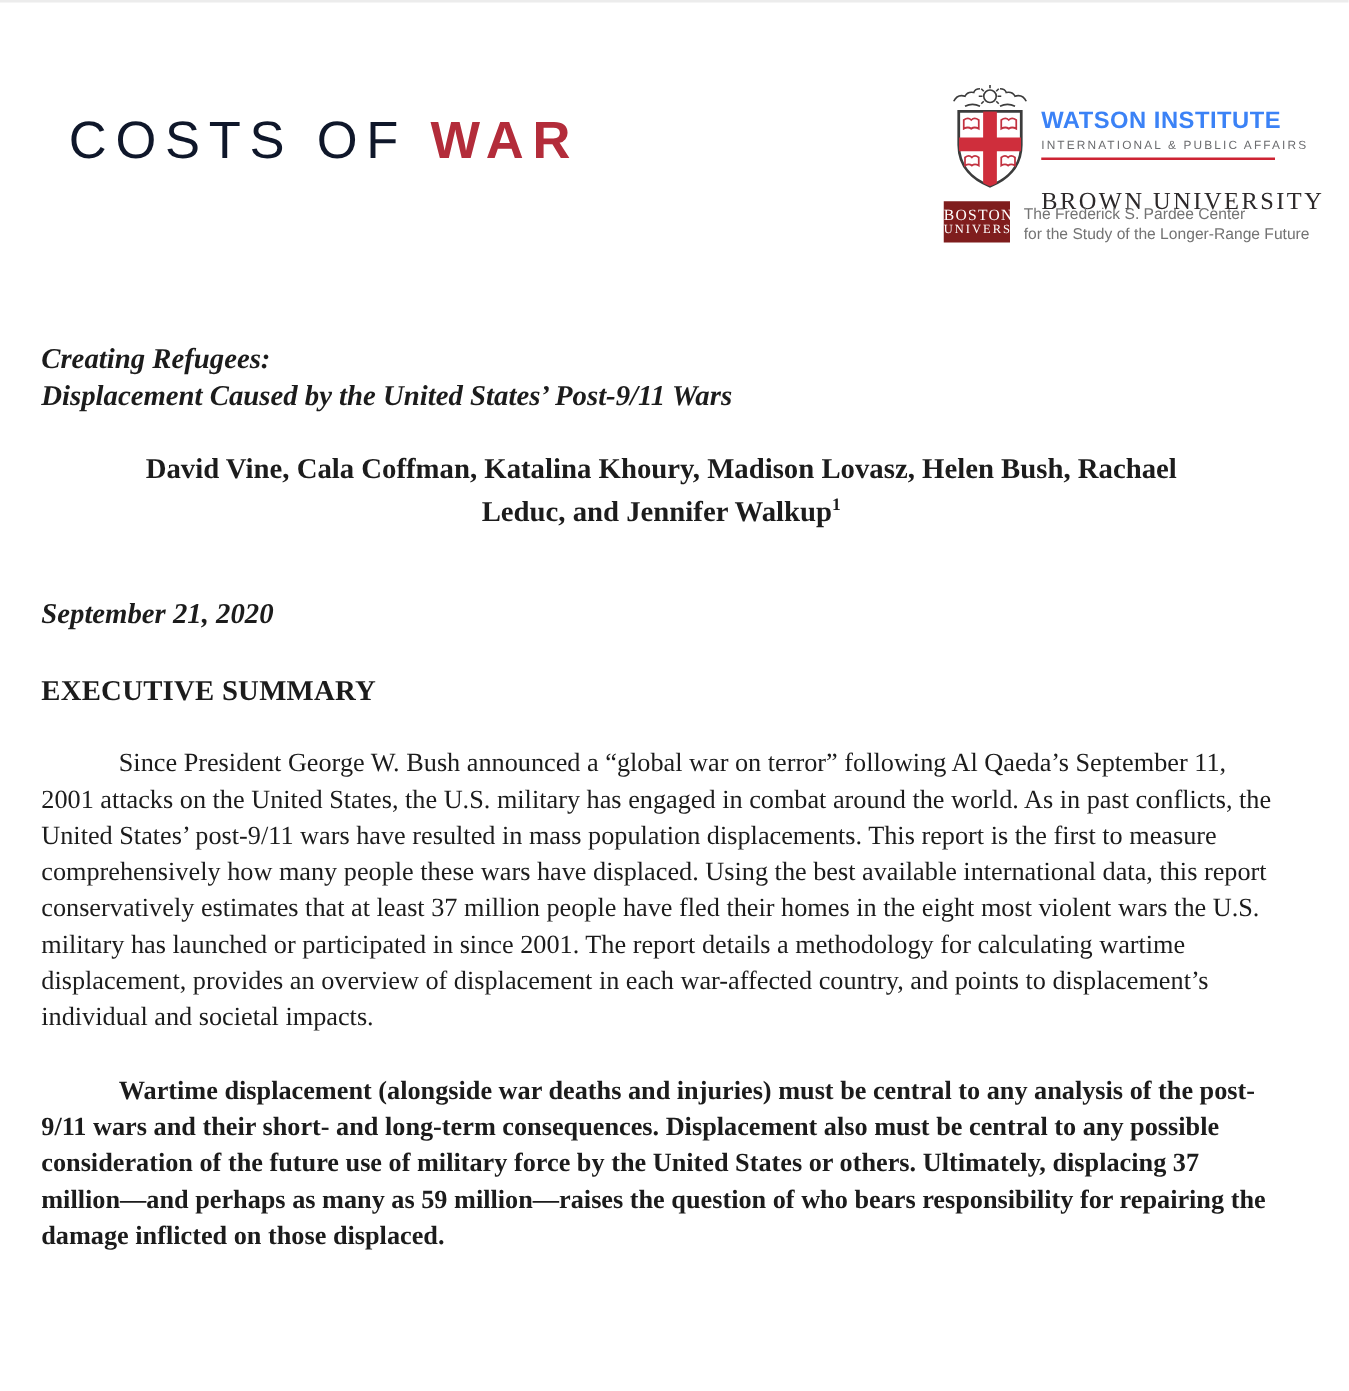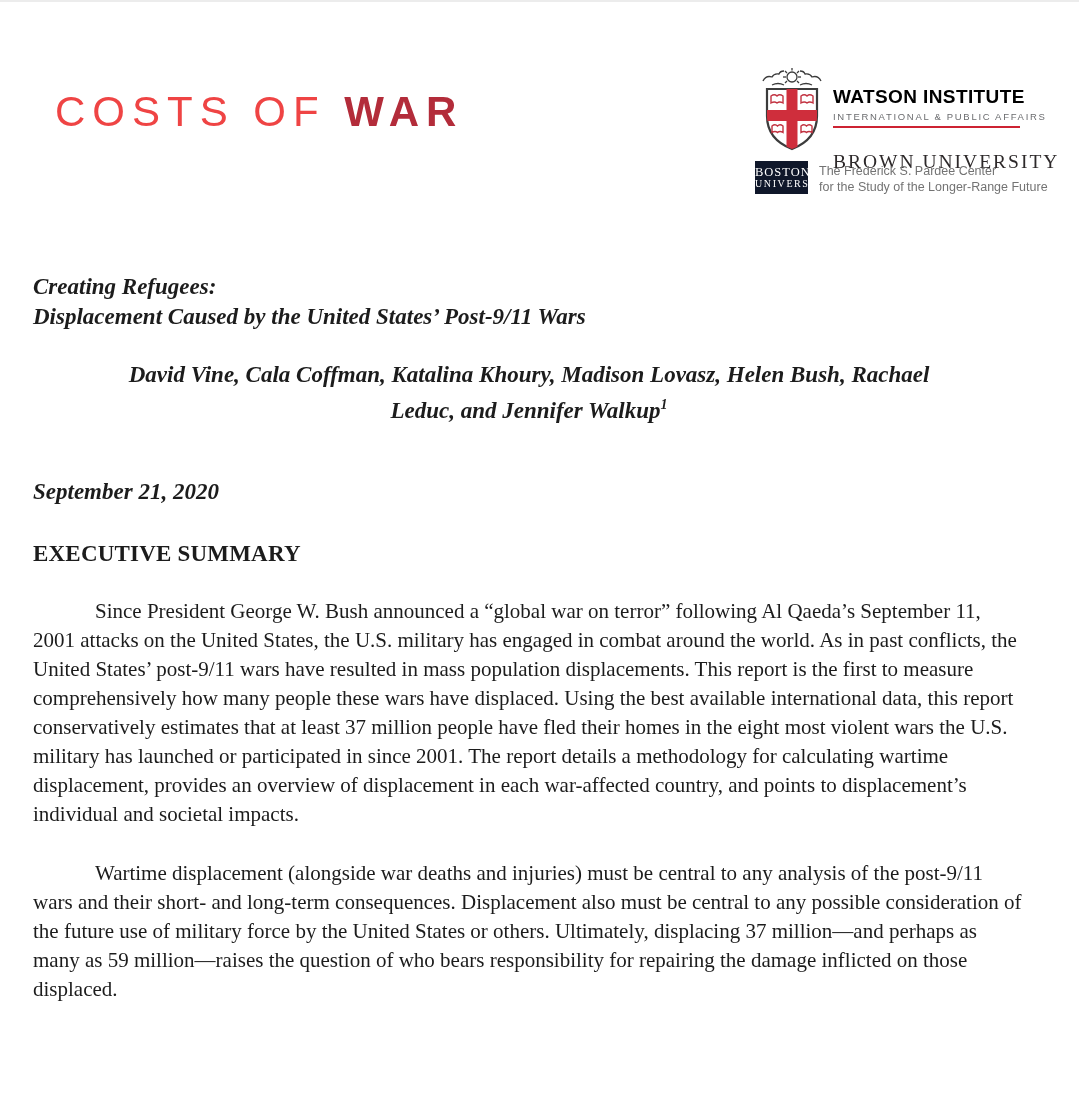--- a/index.html
+++ b/index.html
@@ -19,38 +19,38 @@
   .cow-logo {
     position: absolute;
     left: 55px;
     top: 86px;
     font-family: "Liberation Sans", sans-serif;
     font-size: 42px;
     letter-spacing: 7px;
     white-space: nowrap;
     color: #a23a47;
   }
-  .cow-logo .cow-light { font-weight: 400; color: #ef4444; }
+  .cow-logo .cow-light { font-weight: 400; color: #0f172a; }
   .cow-logo .cow-bold  { font-weight: 600; color: #b32c3a; }
 
   
   .watson-block {
     position: absolute;
     left: 760px;
     top: 66px;
     display: flex;
     align-items: flex-start;
     gap: 9px;
   }
   .watson-text { padding-top: 18px; }
   .watson-name {
     font-family: "Liberation Sans", sans-serif;
     font-size: 19px;
     font-weight: 700;
-    color: #000000;
+    color: #3b82f6;
     letter-spacing: 0.4px;
     white-space: nowrap;
   }
   .watson-sub {
     font-family: "Liberation Sans", sans-serif;
     font-size: 9.5px;
     color: #6b6c6f;
     letter-spacing: 1.7px;
     margin-top: 3px;
     white-space: nowrap;
@@ -75,21 +75,21 @@
     position: absolute;
     left: 755px;
     top: 159px;
     display: flex;
     align-items: flex-start;
     gap: 11px;
   }
   .bu-box {
     width: 53px;
     height: 33px;
-    background: #0f172a;
+    background: #7f1d1d;
     color: #ffffff;
     font-family: "Liberation Serif", serif;
     text-align: center;
     padding-top: 4px;
   }
   .bu-box .bu-line1 { font-size: 12.5px; letter-spacing: 1px; line-height: 14px; }
   .bu-box .bu-line2 { font-size: 10px; letter-spacing: 1.6px; line-height: 9px; }
   .pardee-text {
     font-family: "Liberation Sans", sans-serif;
     font-size: 12.5px;
@@ -110,21 +110,20 @@
   .doc-title {
     text-align: left;
     font-weight: 700;
     font-style: italic;
     font-size: 23px;
     line-height: 30px;
   }
   .doc-authors {
     text-align: center;
     font-weight: 700;
-    font-style: italic;
     font-size: 23px;
     line-height: 30px;
     margin-top: 28px;
   }
   .doc-authors sup { font-size: 14px; }
   .doc-date {
     text-align: left;
     font-weight: 700;
     font-style: italic;
     font-size: 23px;
@@ -136,21 +135,21 @@
     margin-top: 36px;
     letter-spacing: 0.2px;
   }
   .body-para {
     font-size: 21px;
     line-height: 29px;
     text-indent: 62px;
     text-align: left;
     margin-top: 30px;
   }
-  .body-para + .body-para { margin-top: 30px; }
+  .body-para + .body-para { margin-top: 30px; font-weight: bold; }
 </style>
 </head>
 <body>
 
 <div class="page">
 
   <div class="cow-logo">
     <span class="cow-light">COSTS OF</span><span> </span><span class="cow-bold">WAR</span>
   </div>
 

